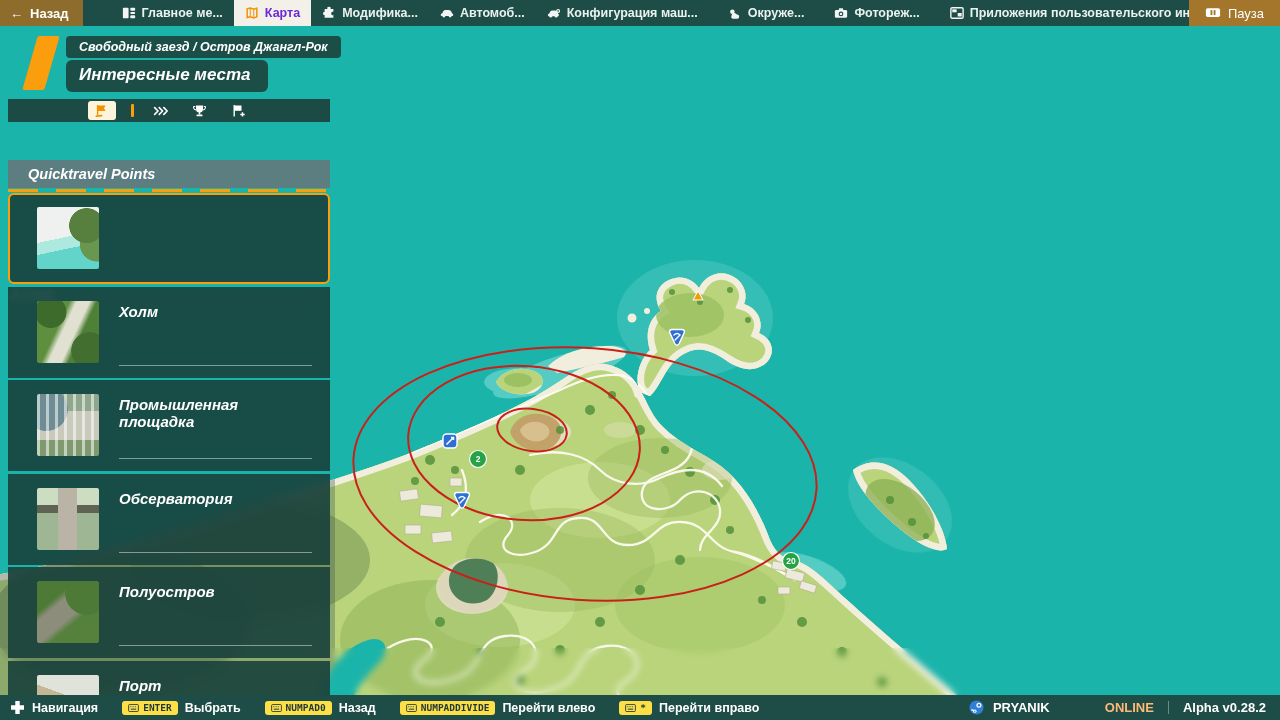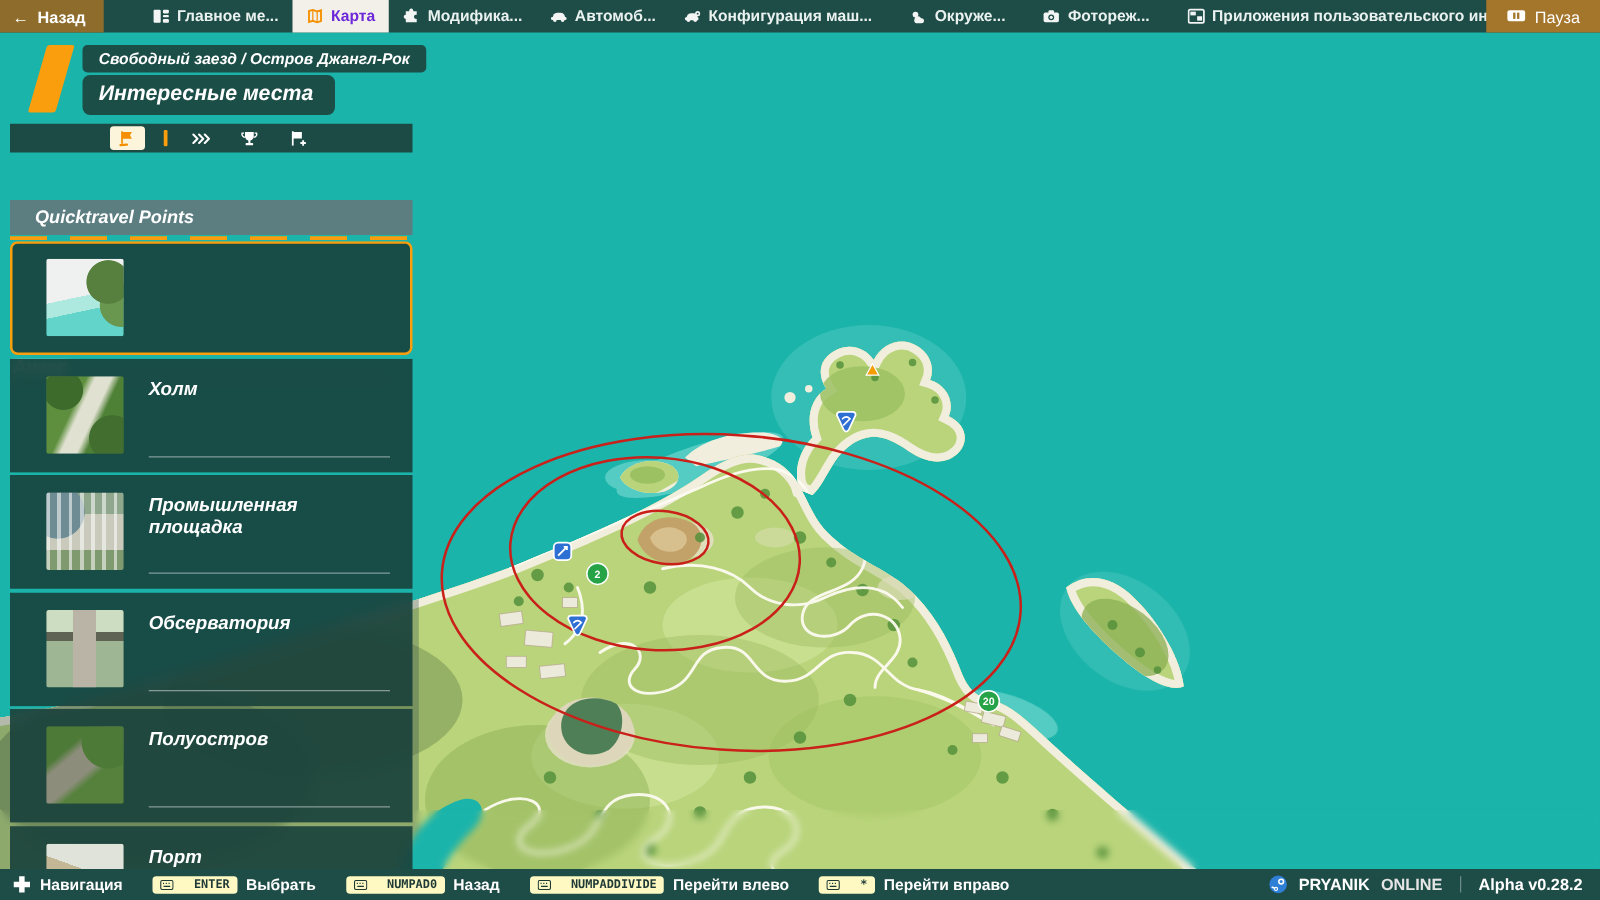--- a/index.html
+++ b/index.html
@@ -91,29 +91,29 @@
     radial-gradient(circle at 20% 80%,#4ec9c0 0 30%,rgba(0,0,0,0) 31%),
     linear-gradient(200deg,#dfe3da 0 38%,#c4b795 38% 62%,#6fd8cf 62%);}
 
   
   .bottombar{position:absolute;left:0;top:695px;width:1280px;height:25px;
     background:#1e4c47;z-index:10;display:flex;align-items:center;color:#fff;
     padding:0 10px;box-sizing:border-box;}
   .hints{display:flex;align-items:center;gap:24px;}
   .hint{display:flex;align-items:center;gap:7px;font-size:12.5px;font-weight:bold;}
   .hint .hicon{display:inline-flex;width:15px;height:15px;}
-  .kbd{display:inline-flex;align-items:center;gap:16px;background:#fef9c3;
+  .kbd{display:inline-flex;align-items:center;gap:4px;background:#fde047;
     color:#1d3835;border-radius:3px;padding:1.5px 6px;font-family:"DejaVu Sans Mono",monospace;
     font-size:9.5px;font-weight:bold;text-align:right;}
   .kbd svg{width:11px;height:8px;}
   .status{margin-left:auto;display:flex;align-items:center;gap:9px;
     font-size:13px;font-weight:bold;padding-right:4px;}
   .status .sicon{display:inline-flex;width:15px;height:15px;}
   .online{color:#46d izquierda}
-  .online{color:#e5e5e5;}
+  .online{color:#fdba74;margin-left:46px;}
   .ssep{width:1px;height:13px;background:rgba(255,255,255,.35);margin:0 5px;}
 </style>
 </head>
 <body>
 
 <div class="screen">
 
   <svg class="map" viewBox="0 0 1280 720">
     <rect x="0" y="0" width="1280" height="720" fill="#1bb4ab"></rect>
 

